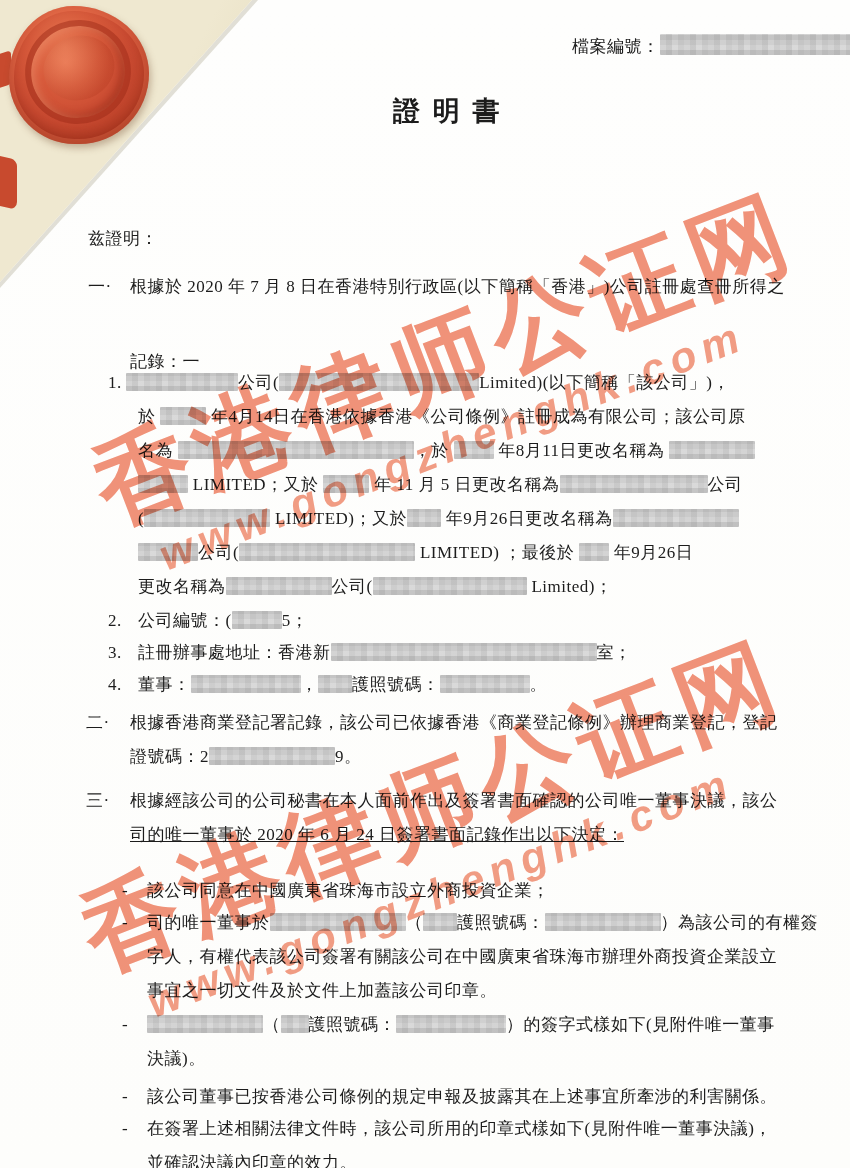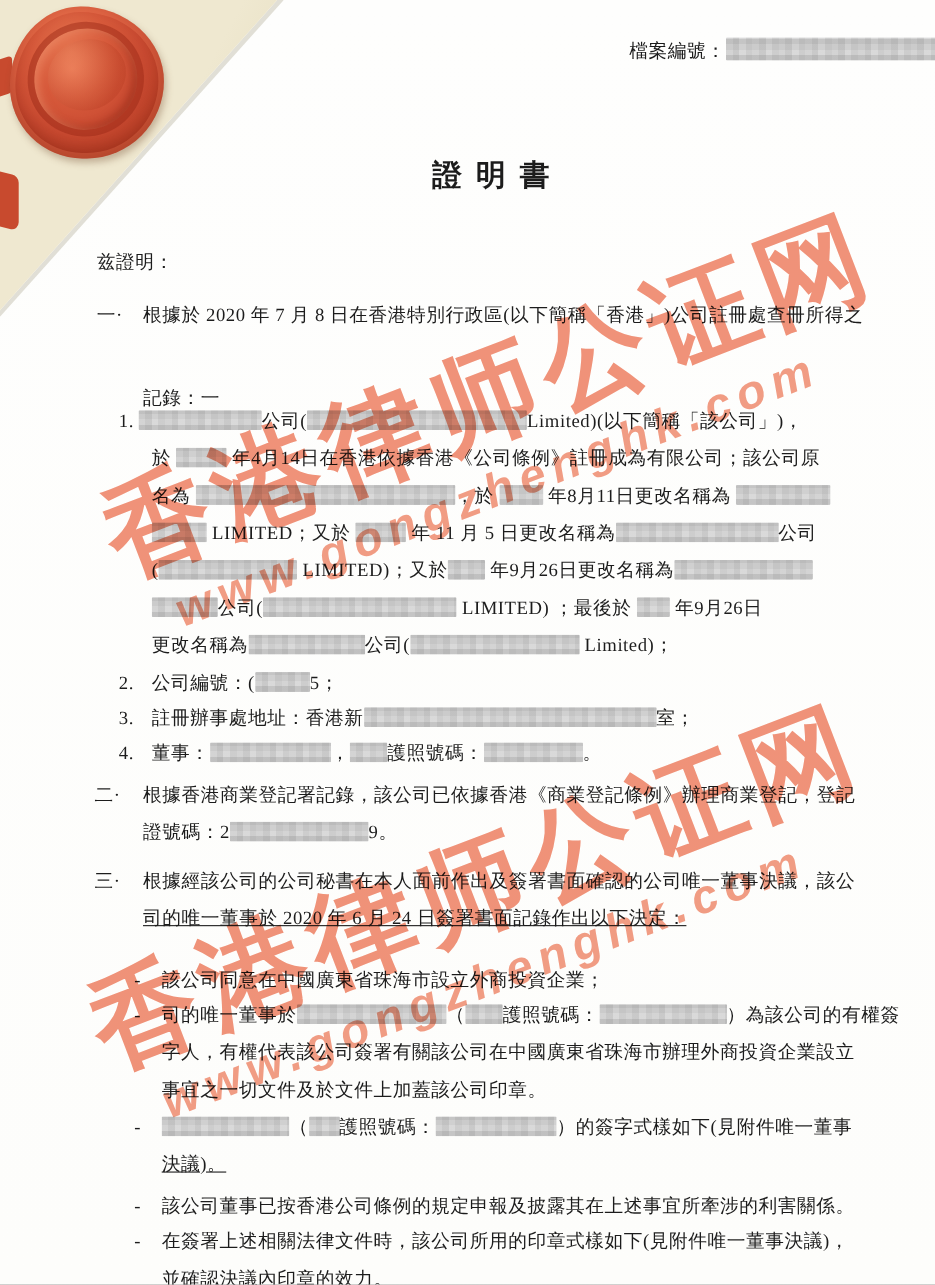--- a/index.html
+++ b/index.html
@@ -48,21 +48,21 @@
     font-size:17px;line-height:24px;letter-spacing:.5px;
   }
   .redact{
     display:inline-block;vertical-align:-3px;border-radius:1px;
     background:
       repeating-linear-gradient(0deg,rgba(178,178,178,.55) 0 5px,rgba(214,214,214,.45) 5px 10px,rgba(196,196,196,.5) 10px 15px),
       repeating-linear-gradient(90deg,#d2d2d2 0 6px,#bfbfbf 6px 12px,#dcdcdc 12px 18px,#c6c6c6 18px 24px);
   }
   .doc-title{
     position:absolute;left:393px;top:93px;
-    font-size:27px;font-weight:700;letter-spacing:3px;white-space:nowrap;margin-top:48px;
+    font-size:27px;font-weight:700;letter-spacing:3px;white-space:nowrap;
   }
   .doc-subtitle{
     position:absolute;left:331px;top:144px;
     font-size:22px;font-weight:700;letter-spacing:1px;white-space:nowrap;
   }
   .copy-stamp{
     position:absolute;left:701px;top:88px;width:64px;
     font-family:"Liberation Sans","DejaVu Sans",sans-serif;
     font-size:58px;line-height:70px;font-weight:700;color:#111;
     word-break:break-all;letter-spacing:0;
@@ -111,21 +111,21 @@
       <div class="line" style="left: 130px; top: 789px;"><span>根據經該公司的公司秘書在本人面前作出及簽署書面確認的公司唯一董事決議，該公</span></div>
       <div class="line" style="left: 130px; top: 823px; text-decoration: underline;"><span>司的唯一董事於 2020 年 6 月 24 日簽署書面記錄作出以下決定：</span></div>
       <div class="line" style="left: 122px; top: 879px;"><span>-</span></div>
       <div class="line" style="left: 147px; top: 879px;"><span>該公司同意在中國廣東省珠海市設立外商投資企業；</span></div>
       <div class="line" style="left: 122px; top: 911px;"><span>-</span></div>
       <div class="line" style="left: 147px; top: 911px;"><span>司的唯一董事於</span><span class="redact" style="width: 136px; height: 18px;"></span><span>（</span><span class="redact" style="width: 34px; height: 18px;"></span><span>護照號碼：</span><span class="redact" style="width: 116px; height: 18px;"></span><span>）為該公司的有權簽</span></div>
       <div class="line" style="left: 147px; top: 945px;"><span>字人，有權代表該公司簽署有關該公司在中國廣東省珠海市辦理外商投資企業設立</span></div>
       <div class="line" style="left: 147px; top: 979px;"><span>事宜之一切文件及於文件上加蓋該公司印章。</span></div>
       <div class="line" style="left: 122px; top: 1013px;"><span>-</span></div>
       <div class="line" style="left: 147px; top: 1013px;"><span class="redact" style="width: 116px; height: 18px;"></span><span>（</span><span class="redact" style="width: 28px; height: 18px;"></span><span>護照號碼：</span><span class="redact" style="width: 110px; height: 18px;"></span><span>）的簽字式樣如下(見附件唯一董事</span></div>
-      <div class="line" style="left: 147px; top: 1047px; text-decoration: underline;"><span>決議)。</span></div>
+      <div class="line" style="left: 147px; top: 1047px;"><span>決議)。</span></div>
       <div class="line" style="left: 122px; top: 1085px;"><span>-</span></div>
       <div class="line" style="left: 147px; top: 1085px;"><span>該公司董事已按香港公司條例的規定申報及披露其在上述事宜所牽涉的利害關係。</span></div>
       <div class="line" style="left: 122px; top: 1117px;"><span>-</span></div>
       <div class="line" style="left: 147px; top: 1117px;"><span>在簽署上述相關法律文件時，該公司所用的印章式樣如下(見附件唯一董事決議)，</span></div>
       <div class="line" style="left: 147px; top: 1151px;"><span>並確認決議內印章的效力。</span></div>
     </div>
 
   <div class="doc-title">證 明 書</div>
 
   <div class="wm wm-top">

